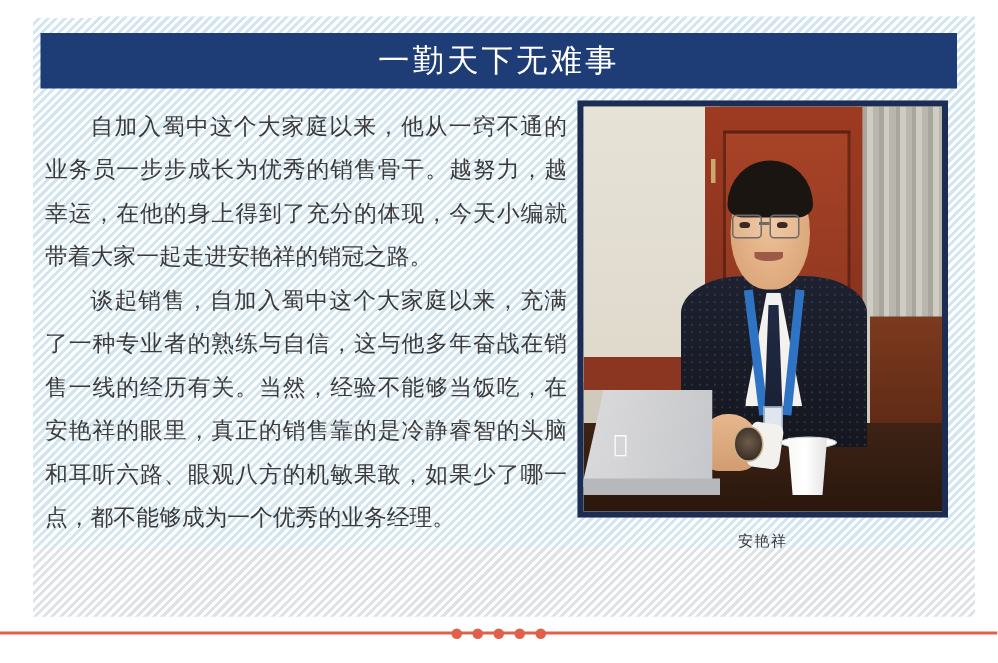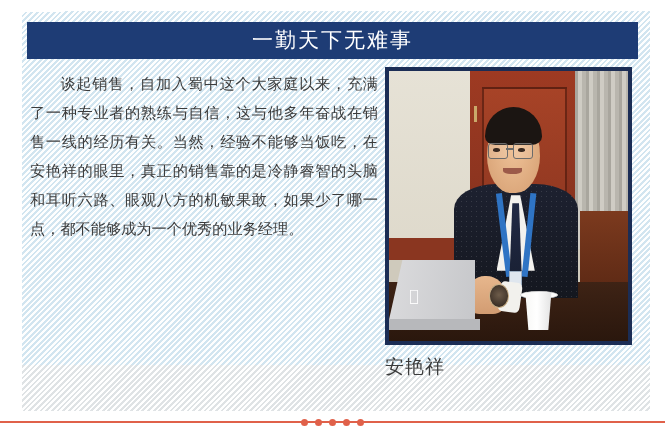--- a/index.html
+++ b/index.html
@@ -292,21 +292,22 @@
     border-radius: 50%;
     border: 1px solid #d2d2d2;
   }
 
   
   #photo-caption {
     position: absolute;
     left: 385px;
     top: 354px;
     width: 247px;
-    font-size: 19px;
+    text-align: center;
+    font-size: 10px;
     color: #3b3b3b;
     letter-spacing: 1px;
   }
 
   
   #bottom-rule {
     position: absolute;
     left: 0;
     top: 421px;
     width: 665px;
@@ -337,20 +338,21 @@
 <div id="page">
 
   <div id="stripe-panel"></div>
   <div id="corner-fade"></div>
 
   <div id="title-banner">
     <span id="title-text">一勤天下无难事</span>
   </div>
 
   <div id="article">
+    <p>自加入蜀中这个大家庭以来，他从一窍不通的业务员一步步成长为优秀的销售骨干。越努力，越幸运，在他的身上得到了充分的体现，今天小编就带着大家一起走进安艳祥的销冠之路。</p>
     <p>谈起销售，自加入蜀中这个大家庭以来，充满了一种专业者的熟练与自信，这与他多年奋战在销售一线的经历有关。当然，经验不能够当饭吃，在安艳祥的眼里，真正的销售靠的是冷静睿智的头脑和耳听六路、眼观八方的机敏果敢，如果少了哪一点，都不能够成为一个优秀的业务经理。</p>
   </div>
 
   <div id="photo-frame">
     <div id="photo">
       <div class="ph wall-left"></div>
       <div class="ph wall-right"></div>
       <div class="ph door"></div>
       <div class="ph door-panel"></div>
       <div class="ph door-handle"></div>

